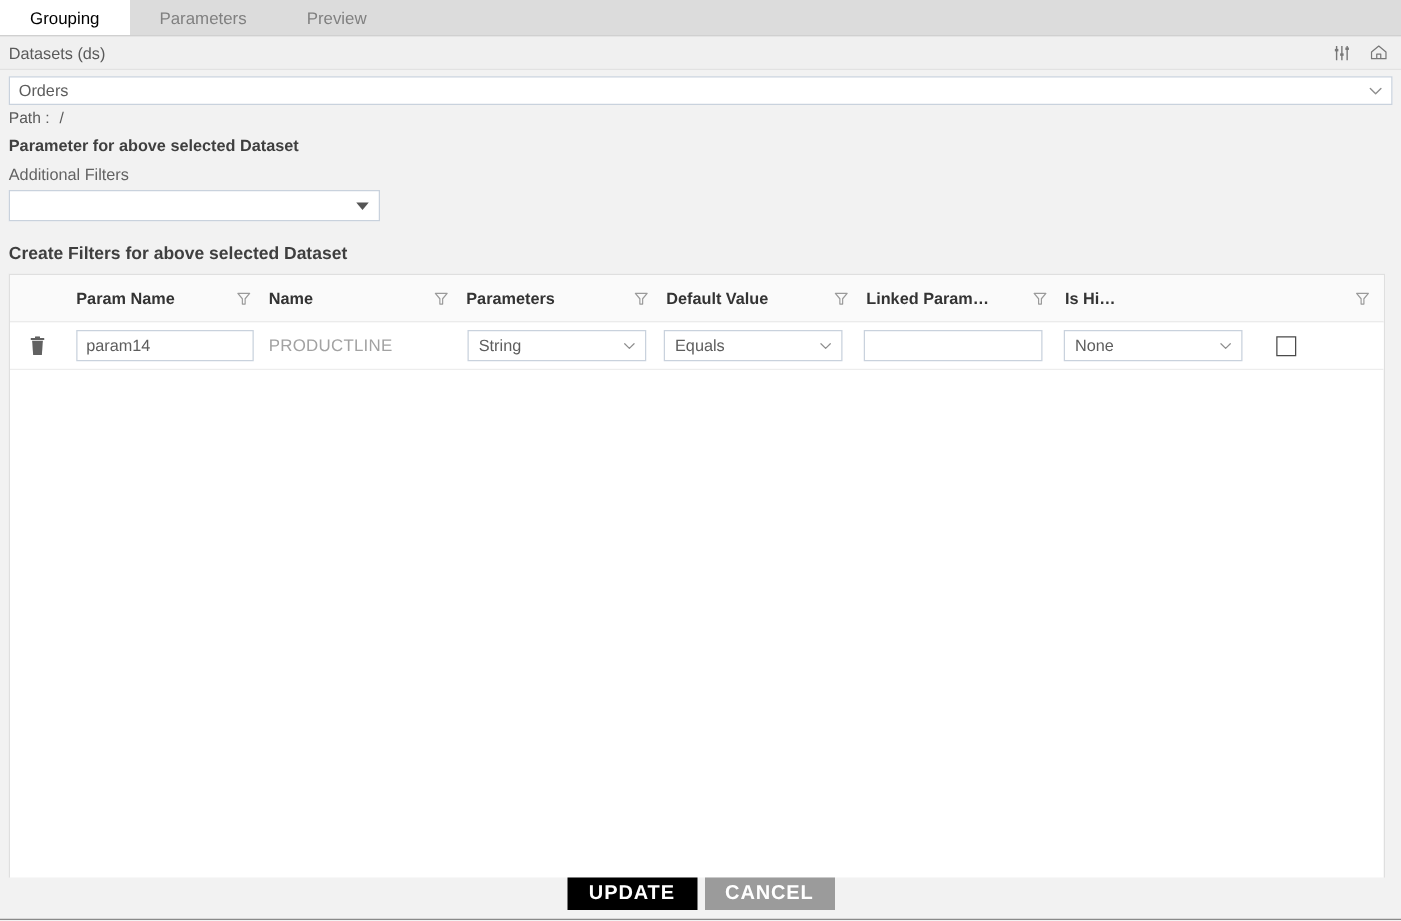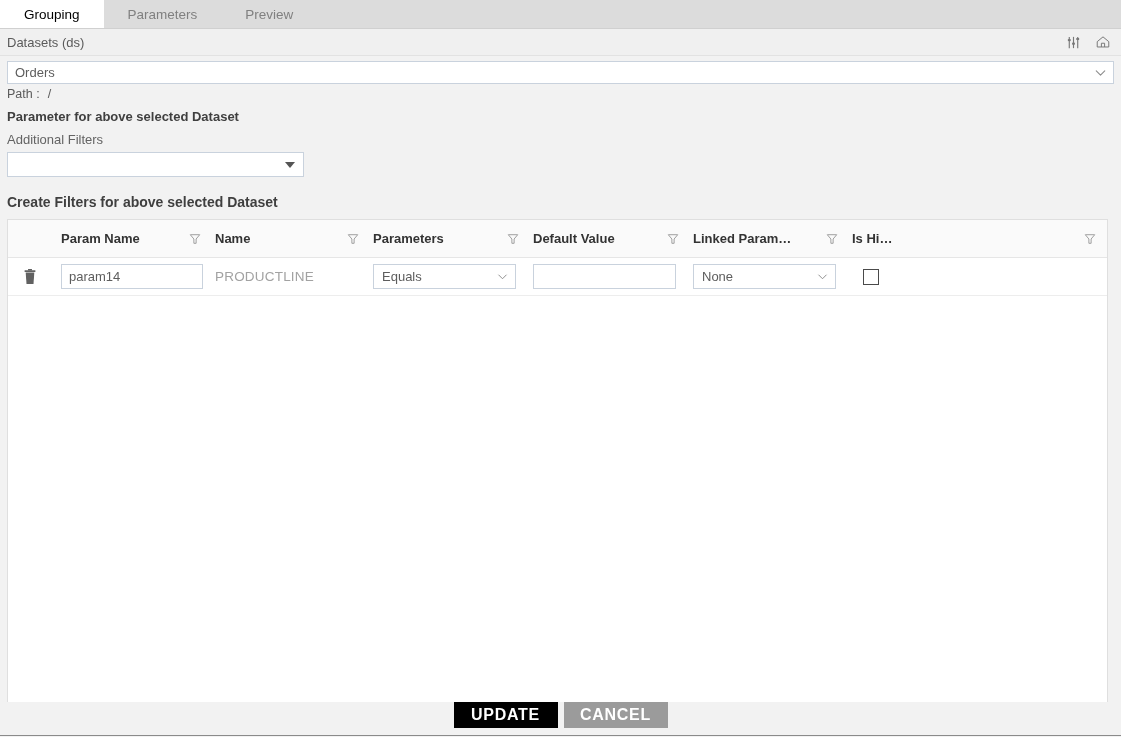--- a/index.html
+++ b/index.html
@@ -439,20 +439,30 @@
       </div>
 
       <div class="cell" style="width:160px;padding-left:9px">
         <input class="txt" style="width: 142px;" value="param14">
       </div>
 
       <div class="cell" style="width:158px;padding-left:3px">
         <span class="ro-text">PRODUCTLINE</span>
       </div>
 
+      <div class="cell" style="width:158px;padding-left:4px">
+        <div class="sel" style="width:143px">
+          <span class="val">String</span>
+          <span class="chev">
+            <svg width="15" height="15" viewBox="0 0 20 20" fill="none" stroke="currentColor" stroke-width="1.3" stroke-linecap="round" stroke-linejoin="round">
+              <polyline points="5,8 10,13 15,8"></polyline>
+            </svg>
+          </span>
+        </div>
+      </div>
 
       <div class="cell" style="width:160px;padding-left:3px">
         <div class="sel" style="width:143px">
           <span class="val">Equals</span>
           <span class="chev">
             <svg width="15" height="15" viewBox="0 0 20 20" fill="none" stroke="currentColor" stroke-width="1.3" stroke-linecap="round" stroke-linejoin="round">
               <polyline points="5,8 10,13 15,8"></polyline>
             </svg>
           </span>
         </div>

